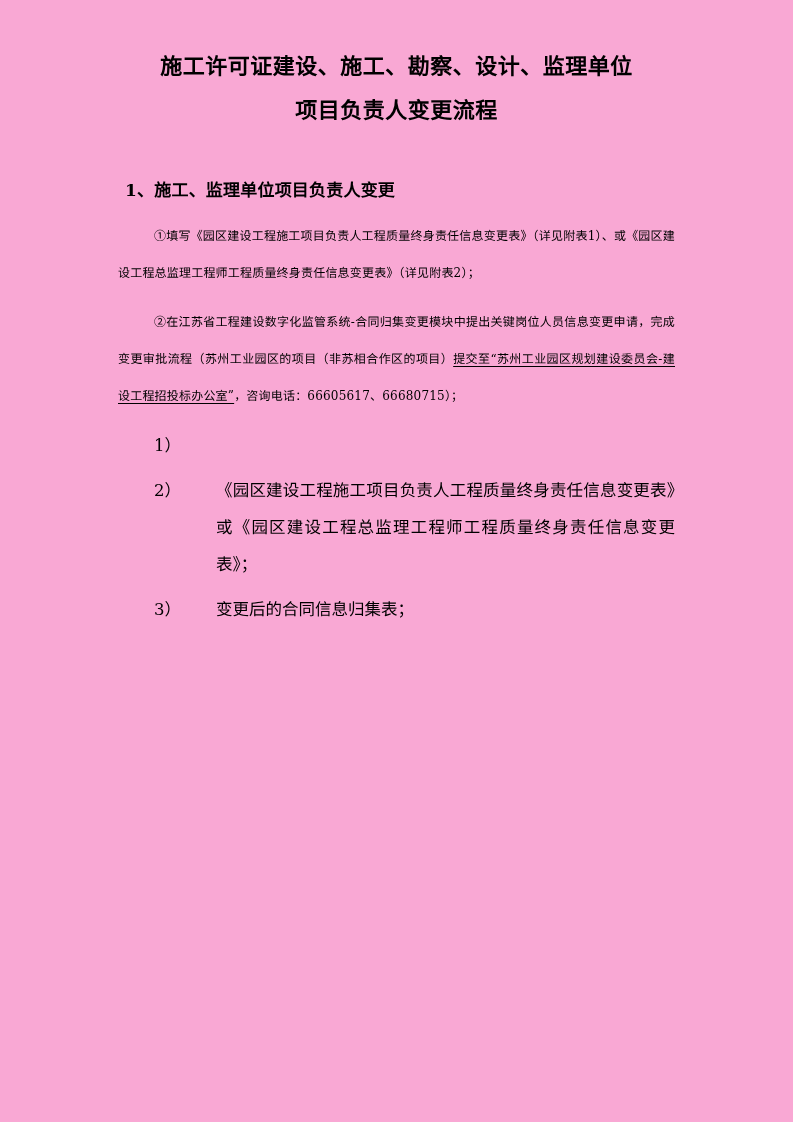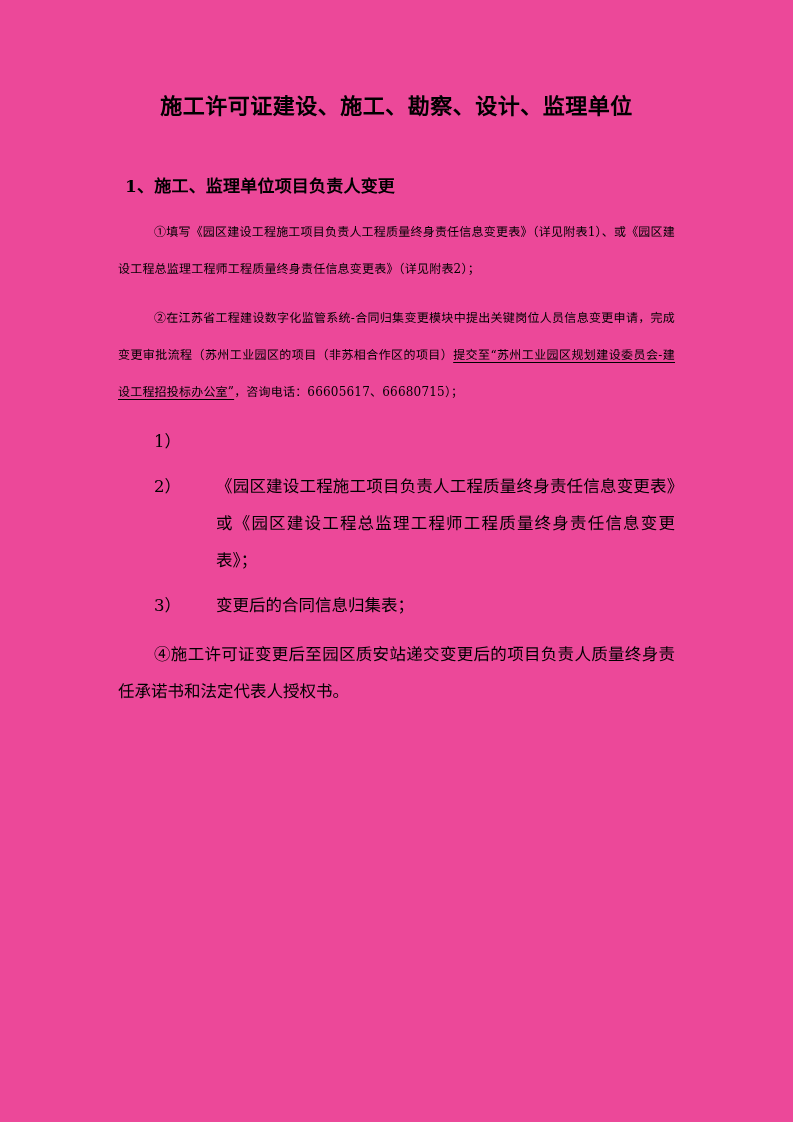--- a/index.html
+++ b/index.html
@@ -12,22 +12,22 @@
     height: 1122px;
     font-family: "DejaVu Serif", "Liberation Serif", serif;
     color: #000000;
     -webkit-font-smoothing: antialiased;
   }
   .page {
     position: relative;
     width: 793px;
     height: 1122px;
     box-sizing: border-box;
-    padding: 84px 118px 60px 118px;
-    background: #ec4899;
+    padding: 44px 118px 60px 118px;
+    background: #f9a8d4;
     overflow: hidden;
   }
   .doc-title {
     text-align: center;
     font-size: 22px;
     font-weight: bold;
     letter-spacing: 0.5px;
     line-height: 44px;
     margin: 0;
   }
@@ -88,20 +88,21 @@
     text-indent: 36px;
   }
 </style>
 </head>
 <body>
 
 <div class="page">
 
   <h1 class="doc-title">
     <span>施工许可证建设、施工、勘察、设计、监理单位</span>
+    <span class="line2">项目负责人变更流程</span>
   </h1>
 
   <h2 class="section-heading">1、施工、监理单位项目负责人变更</h2>
 
   <p class="para indent">①填写《园区建设工程施工项目负责人工程质量终身责任信息变更表》（详见附表1）、或《园区建设工程总监理工程师工程质量终身责任信息变更表》（详见附表2）；</p>
 
   <p class="para indent"><span>②在江苏省工程建设数字化监管系统-合同归集变更模块中提出关键岗位人员信息变更申请，完成变更审批流程（苏州工业园区的项目（非苏相合作区的项目）</span><span class="underline">提交至“苏州工业园区规划建设委员会-建设工程招投标办公室”</span><span>，咨询电话：66605617、66680715）；</span></p>
 
 
   <ul class="list">
@@ -111,15 +112,14 @@
     <li class="list-item">
       <span class="num">2）</span>
       <span class="txt">《园区建设工程施工项目负责人工程质量终身责任信息变更表》或《园区建设工程总监理工程师工程质量终身责任信息变更表》；</span>
     </li>
     <li class="list-item">
       <span class="num">3）</span>
       <span class="txt">变更后的合同信息归集表；</span>
     </li>
   </ul>
 
-  <p class="tail-para">④施工许可证变更后至园区质安站递交变更后的项目负责人质量终身责任承诺书和法定代表人授权书。</p>
 
 </div>
 
 </body></html>

